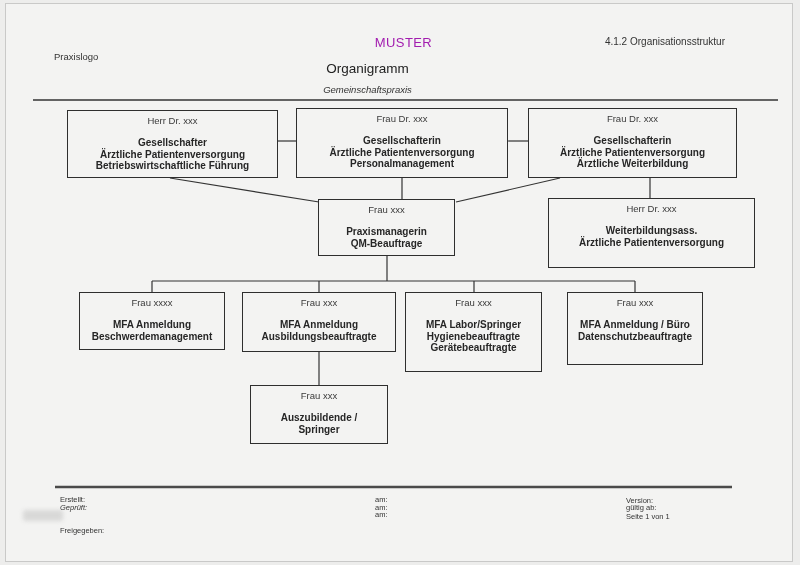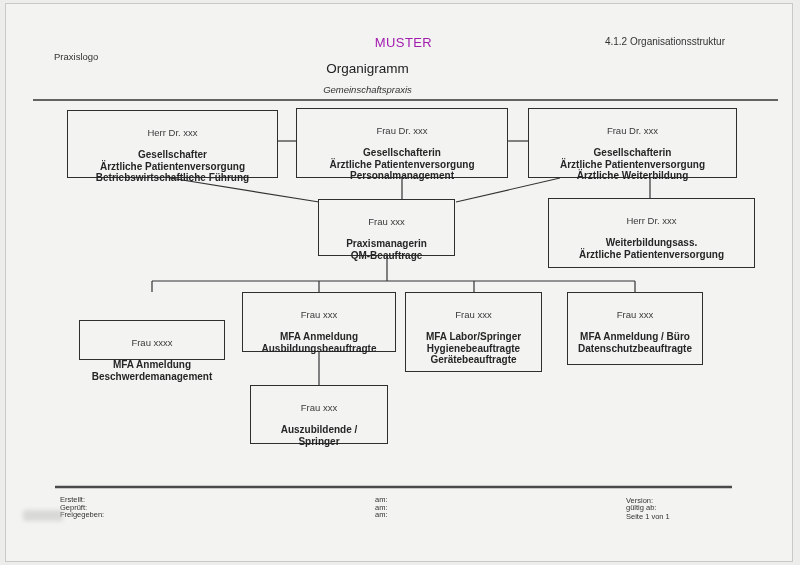--- a/index.html
+++ b/index.html
@@ -19,21 +19,21 @@
   .doc-code{left:570px;top:36px;width:155px;font-size:10px;color:#333;text-align:right;}
   .title-wrap{left:0;top:0;width:735px;text-align:center;}
   .company{top:35px;font-size:13px;font-weight:normal;letter-spacing:.4px;color:#a21caf;margin-left:36px;}
   .main-title{top:61px;font-size:13.5px;color:#222;}
   .subtitle{top:84px;font-size:9.5px;font-style:italic;color:#333;}
   
   svg.wires{position:absolute;left:0;top:0;width:800px;height:565px;pointer-events:none;}
   
   .node{
     position:absolute;border:1.5px solid #2e2e2e;background:#f3f3f2;
-    box-sizing:border-box;text-align:center;padding-top:16px;
+    box-sizing:border-box;text-align:center;padding-top:4px;
   }
   .node-name{font-size:9.5px;color:#3a3a3a;line-height:12px;}
   .node-roles{margin-top:10px;font-size:10px;font-weight:bold;color:#262626;line-height:11.5px;}
   
   .ft{font-size:7.5px;color:#333;line-height:8px;}
   .watermark{
     position:absolute;left:23px;top:510px;width:40px;height:11px;
     background:#bfbfbe;opacity:.5;filter:blur(2px);border-radius:2px;
   }
 </style>
@@ -106,21 +106,21 @@
   </div>
 </div>
 <div class="node" style="left:548px;top:198px;width:207px;height:70px;">
   <div class="node-name">Herr Dr. xxx</div>
   <div class="node-roles">
     <div>Weiterbildungsass.</div>
     <div>Ärztliche Patientenversorgung</div>
   </div>
 </div>
 
-<div class="node" style="left:79px;top:292px;width:146px;height:40px;margin-top:28px;">
+<div class="node" style="left:79px;top:292px;width:146px;height:58px;">
   <div class="node-name">Frau xxxx</div>
   <div class="node-roles">
     <div>MFA Anmeldung</div>
     <div>Beschwerdemanagement</div>
   </div>
 </div>
 <div class="node" style="left:242px;top:292px;width:154px;height:60px;">
   <div class="node-name">Frau xxx</div>
   <div class="node-roles">
     <div>MFA Anmeldung</div>
@@ -145,22 +145,22 @@
 
 <div class="node" style="left:250px;top:385px;width:138px;height:59px;">
   <div class="node-name">Frau xxx</div>
   <div class="node-roles">
     <div>Auszubildende /</div>
     <div>Springer</div>
   </div>
 </div>
 
 <div class="abs ft" style="left:60px;top:496px;">Erstellt:</div>
-<div class="abs ft" style="left:60px;top:504px;">Geprüft:</div>
-<div class="abs ft" style="left:60px;top:511px;">Freigegeben:</div>
+<div class="abs ft" style="left:60px;top:504px;font-style:italic;">Geprüft:</div>
+<div class="abs ft" style="left:60px;top:527px;">Freigegeben:</div>
 <div class="abs ft" style="left:375px;top:496px;">am:</div>
 <div class="abs ft" style="left:375px;top:504px;">am:</div>
 <div class="abs ft" style="left:375px;top:511px;">am:</div>
 <div class="abs ft" style="left:626px;top:513px;">Seite 1 von 1</div>
 <div class="abs ft" style="left:626px;top:497px;">Version:</div>
 <div class="abs ft" style="left:626px;top:504px;">gültig ab:</div>
 
 <div class="watermark"></div>
 
 </body></html>

